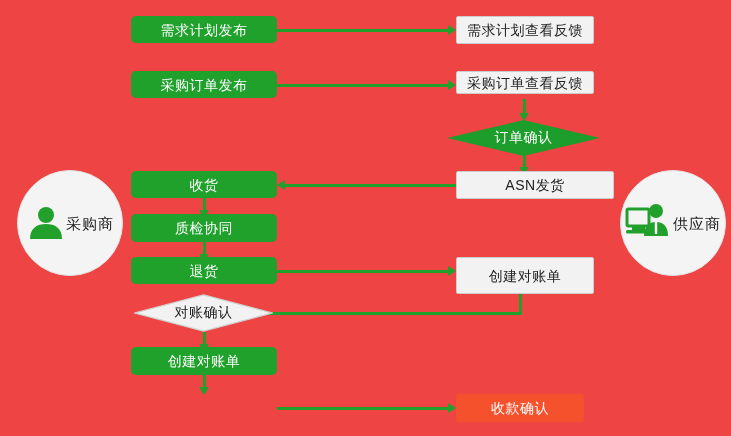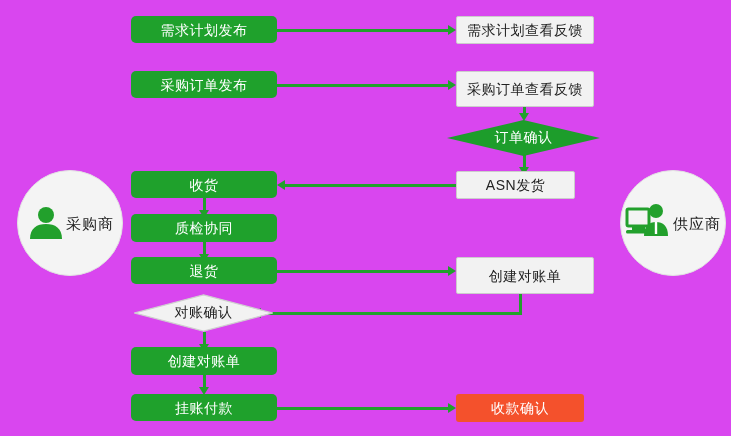--- a/index.html
+++ b/index.html
@@ -7,21 +7,21 @@
     padding: 0;
     background: #ffffff;
   }
   body {
     font-family: "Liberation Sans", "DejaVu Sans", sans-serif;
   }
   #canvas {
     position: relative;
     width: 731px;
     height: 436px;
-    background: #d946ef;
+    background: #ef4444;
     overflow: hidden;
   }
 
   
   .node {
     position: absolute;
     box-sizing: border-box;
     display: flex;
     align-items: center;
     justify-content: center;
@@ -170,49 +170,48 @@
 
   <div class="conn h" style="left:277px; top:407px; width:171px;"></div>
   <div class="arrow right" style="left:448px; top:403px;"></div>
 
   <div class="node green" style="left:131px; top:16px; width:146px; height:27px;">需求计划发布</div>
 
   <div class="node grey" style="left:456px; top:16px; width:138px; height:28px;">需求计划查看反馈</div>
 
   <div class="node green" style="left:131px; top:71px; width:146px; height:27px;">采购订单发布</div>
 
-  <div class="node grey" style="left:456px; top:71px; width:138px; height:36px;text-align:center;">采购订单查看反馈</div>
+  <div class="node grey" style="left:456px; top:71px; width:138px; height:23px;text-align:center;">采购订单查看反馈</div>
 
   <div class="diamond green-d" style="left:447px; top:120px; width:153px; height:36px;">
     <svg width="153" height="36" viewBox="0 0 153 36">
       <polygon points="76.5,0 153,18 76.5,36 0,18" fill="#1d9d2b"></polygon>
     </svg>
     <span class="dlabel">订单确认</span>
   </div>
 
-  <div class="node grey" style="left:456px; top:171px; width:119px; height:28px;">ASN发货</div>
+  <div class="node grey" style="left:456px; top:171px; width:158px; height:28px;">ASN发货</div>
 
   <div class="node green" style="left:131px; top:171px; width:146px; height:27px;">收货</div>
 
   <div class="node green" style="left:131px; top:214px; width:146px; height:28px;">质检协同</div>
 
   <div class="node green" style="left:131px; top:257px; width:146px; height:27px;">退货</div>
 
   <div class="node grey" style="left:456px; top:257px; width:138px; height:37px;">创建对账单</div>
 
   <div class="diamond grey-d" style="left:134px; top:294px; width:139px; height:38px;">
     <svg width="139" height="38" viewBox="0 0 139 38">
       <polygon points="69.5,0.8 138.2,19 69.5,37.2 0.8,19" fill="#f2f2f2" stroke="#cfcfcf" stroke-width="1.2"></polygon>
     </svg>
     <span class="dlabel">对账确认</span>
   </div>
 
   <div class="node green" style="left:131px; top:347px; width:146px; height:28px;">创建对账单</div>
 
-  <div class="node green" style="left:131px; top:394px; width:146px; height:27px;">挂账付款</div>
 
   <div class="node orange" style="left:456px; top:394px; width:128px; height:28px;">收款确认</div>
 
   <div class="actor" style="left:17px; top:170px;">
     <span class="glyph">
       <svg width="40" height="40" viewBox="0 0 40 40">
         <circle cx="20" cy="12" r="8" fill="#22a02c"></circle>
         <path d="M4 36 C4 25 11 21 20 21 C29 21 36 25 36 36 Z" fill="#22a02c"></path>
       </svg>
     </span>

